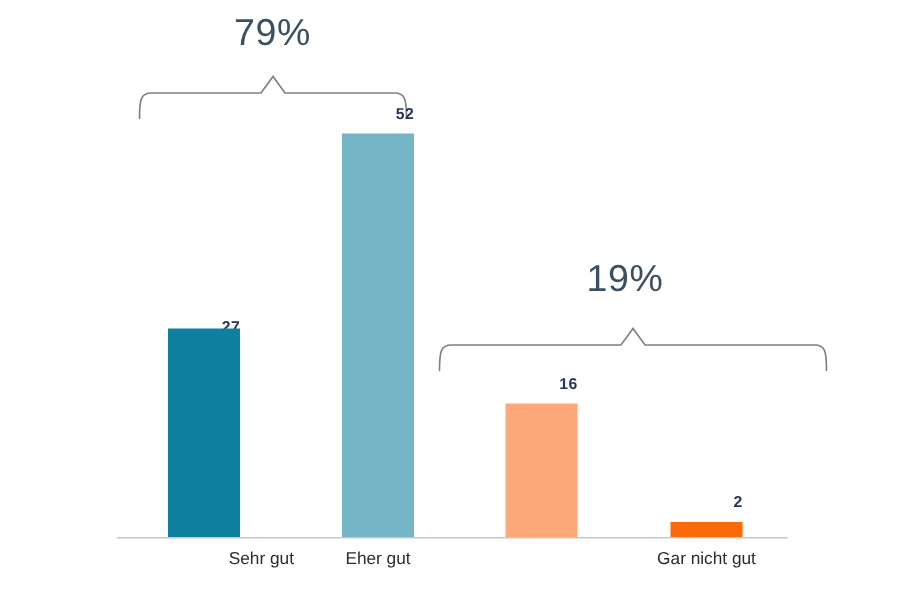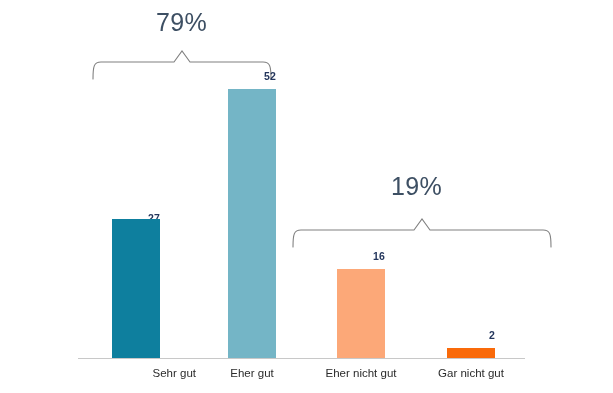--- a/index.html
+++ b/index.html
@@ -99,21 +99,20 @@
   <div class="bar-value" style="left:112px; top:212px;">27</div>
   <div class="bar" style="left:112px; top:219px; height:139px; background:#0e7f9e;"></div>
   <div class="cat-label" style="left:76px;text-align:right;">Sehr gut</div>
 
   <div class="bar-value" style="left:228px; top:70px;">52</div>
   <div class="bar" style="left:228px; top:89px; height:269px; background:#74b5c6;"></div>
   <div class="cat-label" style="left:192px;">Eher gut</div>
 
   <div class="bar-value" style="left:337px; top:250px;">16</div>
   <div class="bar" style="left:337px; top:269px; height:89px; background:#fca878;"></div>
-  <div class="cat-label" style="left:301px;">Eher nicht gut</div>
 
   <div class="bar-value" style="left:447px; top:329px;">2</div>
   <div class="bar" style="left:447px; top:348px; height:10px; background:#f96a0a;"></div>
   <div class="cat-label" style="left:411px;">Gar nicht gut</div>
 
   <div class="axis-line"></div>
 
 </div>
 
 </body></html>

